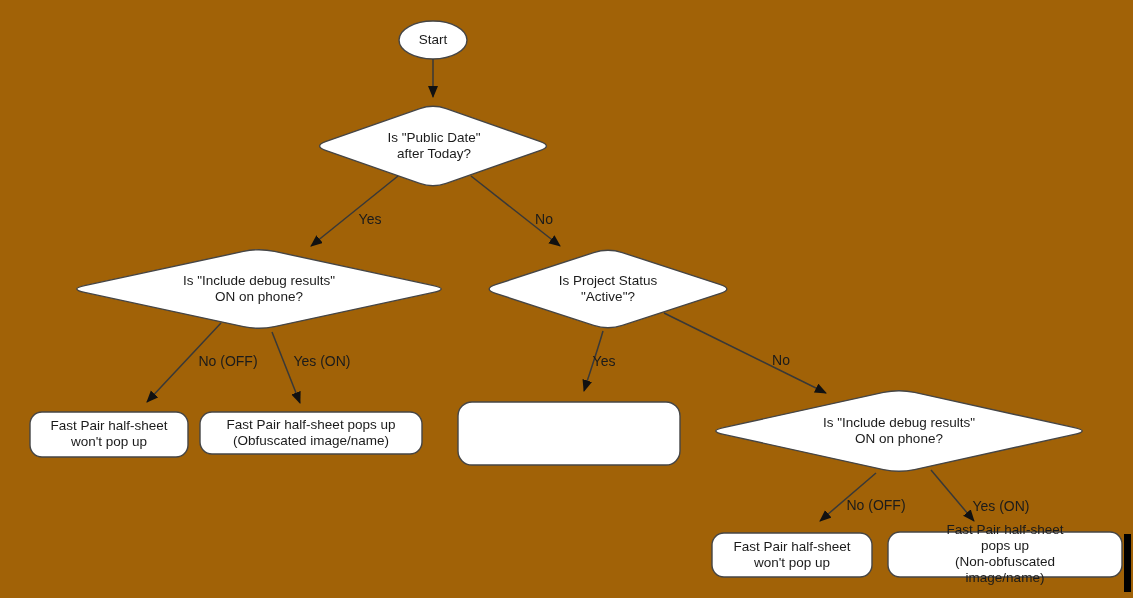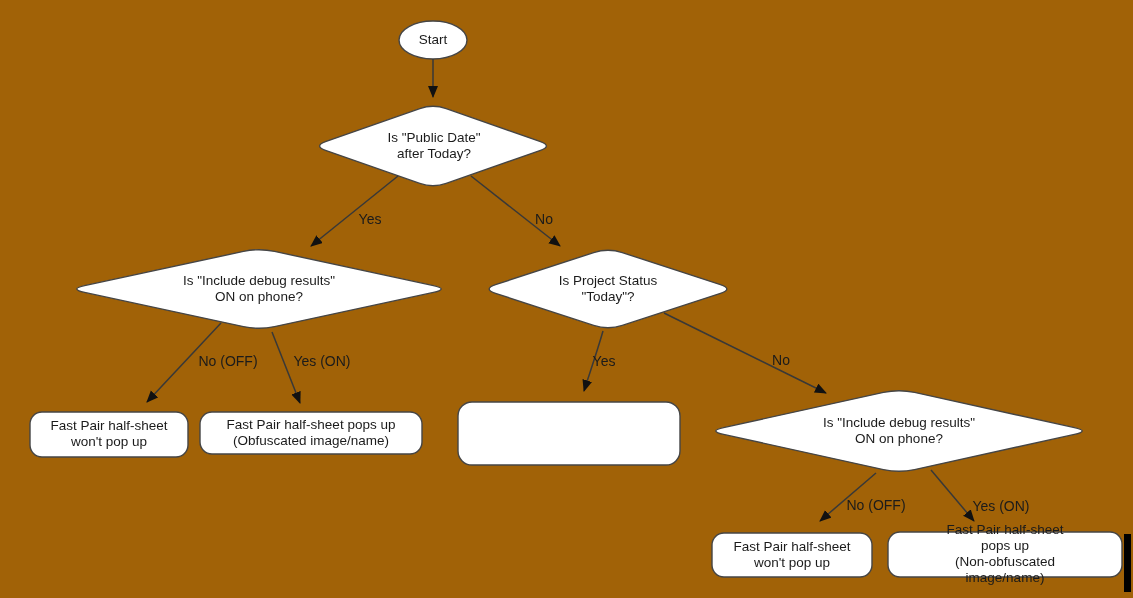--- a/index.html
+++ b/index.html
@@ -97,21 +97,21 @@
       <path class="edge" marker-end="url(#arrow)" d="M 931 470 L 974 521"></path>
     </g>
   </svg>
 
   <div class="lbl" style="left:433px; top:40px;">Start</div>
   <div class="lbl" style="left:434px; top:146px;">Is "Public Date"
 after Today?</div>
   <div class="lbl" style="left:259px; top:289px;">Is "Include debug results"
 ON on phone?</div>
   <div class="lbl" style="left:608px; top:289px;">Is Project Status
-"Today"?</div>
+"Active"?</div>
   <div class="lbl" style="left:899px; top:431px;">Is "Include debug results"
 ON on phone?</div>
   <div class="lbl" style="left:109px; top:434px;">Fast Pair half-sheet
 won't pop up</div>
   <div class="lbl" style="left:311px; top:433px;">Fast Pair half-sheet pops up
 (Obfuscated image/name)</div>
   <div class="lbl" style="left:792px; top:555px;">Fast Pair half-sheet
 won't pop up</div>
   <div class="lbl" style="left:1005px; top:554px;">Fast Pair half-sheet pops up
 (Non-obfuscated image/name)</div>

